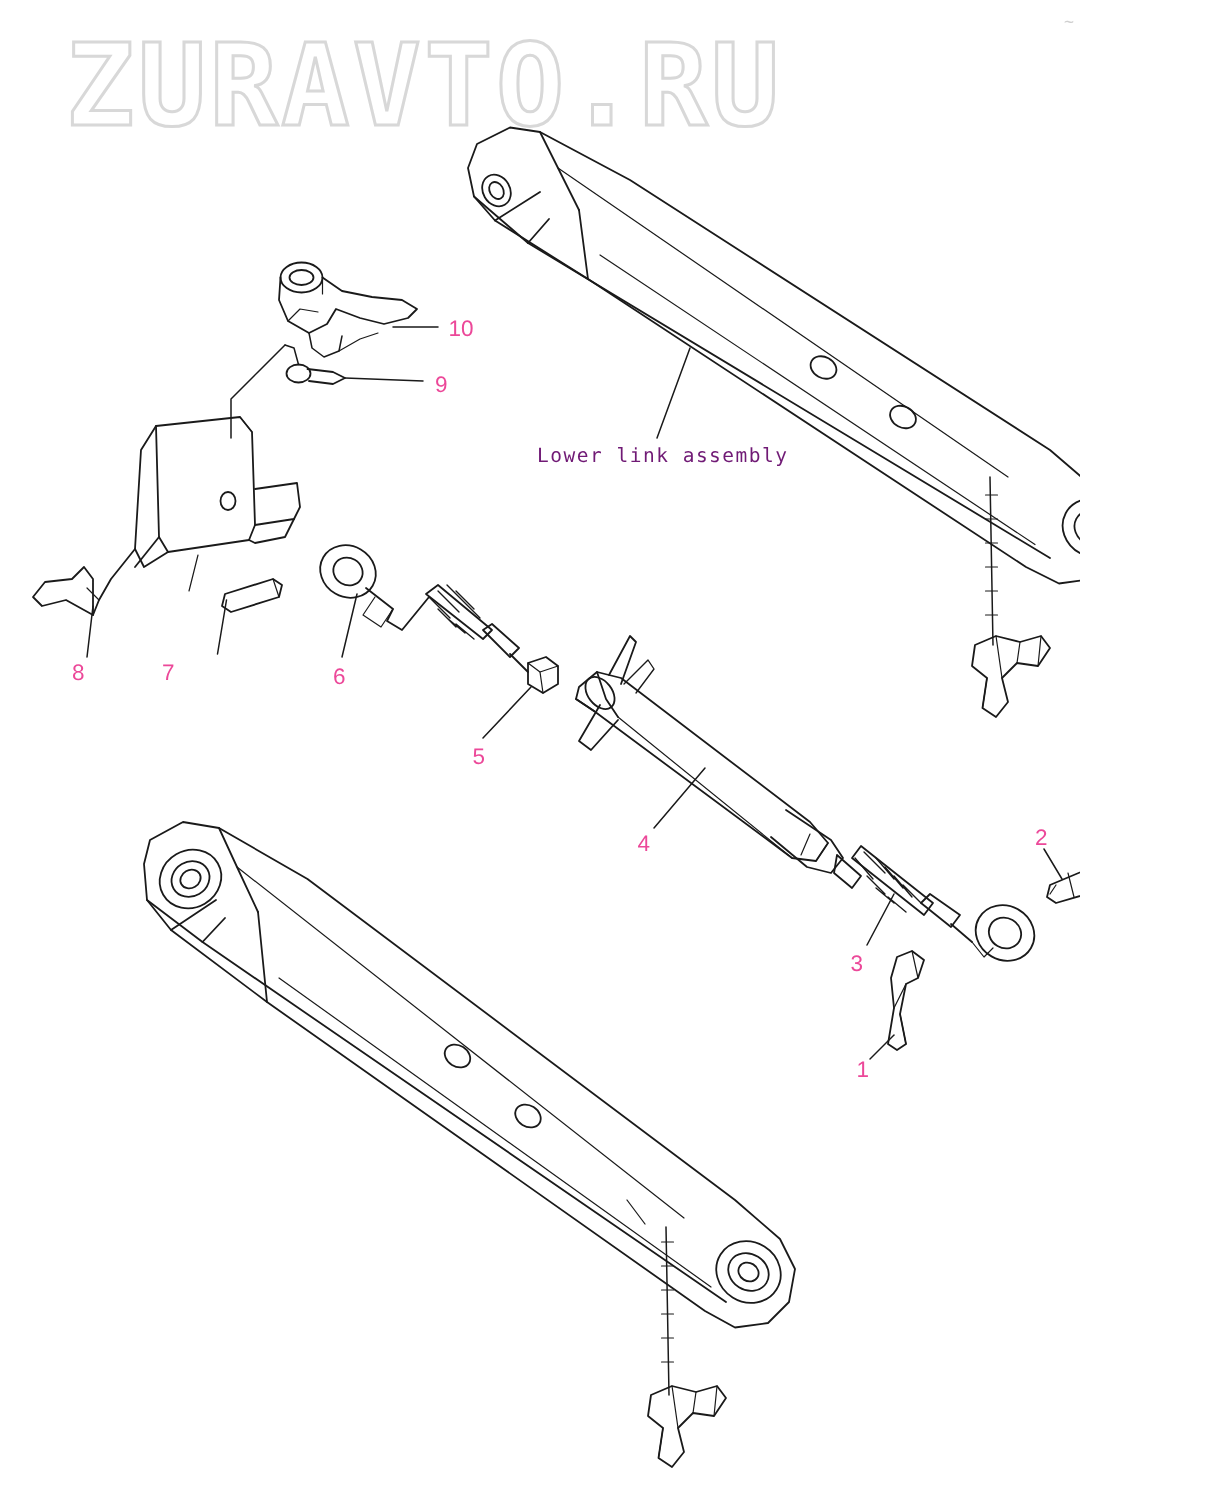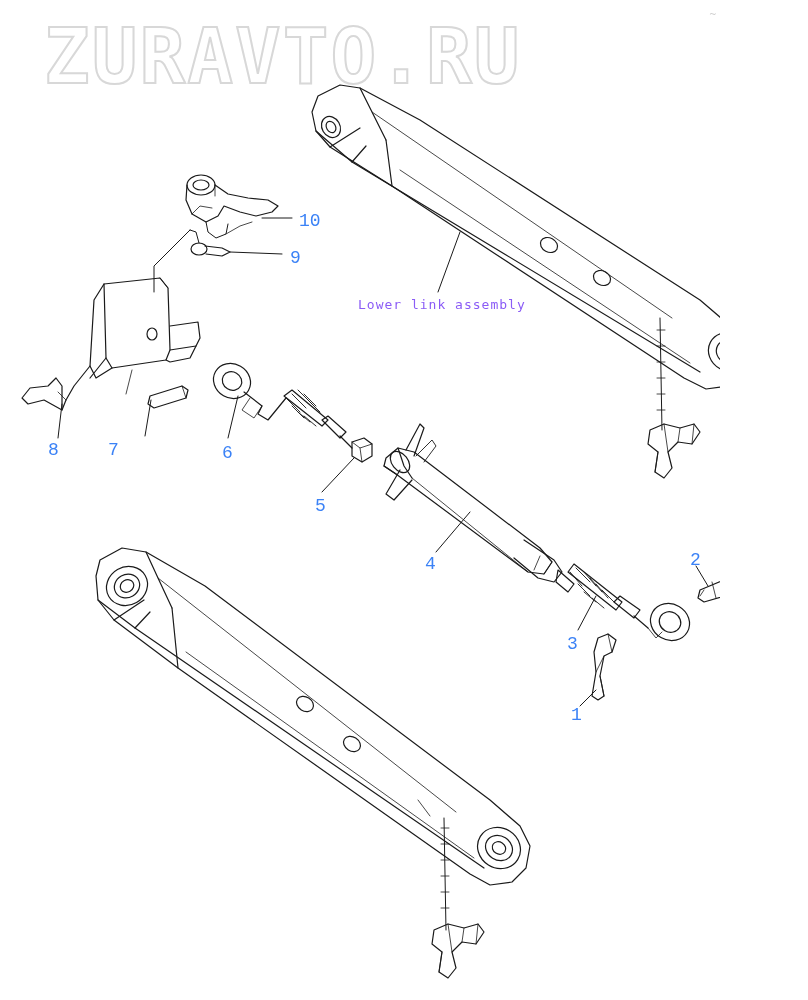--- a/index.html
+++ b/index.html
@@ -31,31 +31,31 @@
     white-space: nowrap;
     user-select: none;
   }
   #diagram-svg {
     position: absolute;
     left: 0;
     top: 0;
   }
   .lbl {
     position: absolute;
-    font-family: Liberation Mono, monospace;
-    font-size: 18px;
-    color: #3b82f6;
+    font-family: Liberation Sans, sans-serif;
+    font-size: 15px;
+    color: #ec4899;
     white-space: nowrap;
   }
   .caption {
     position: absolute;
     font-family: "DejaVu Sans Mono", monospace;
     font-size: 13px;
     letter-spacing: 1px;
-    color: #8b5cf6;
+    color: #701a75;
     white-space: nowrap;
   }
   .corner-mark {
     position: absolute;
     right: 4px;
     top: 8px;
     font-family: "DejaVu Sans Mono", monospace;
     font-size: 11px;
     color: #cfcfcf;
   }

